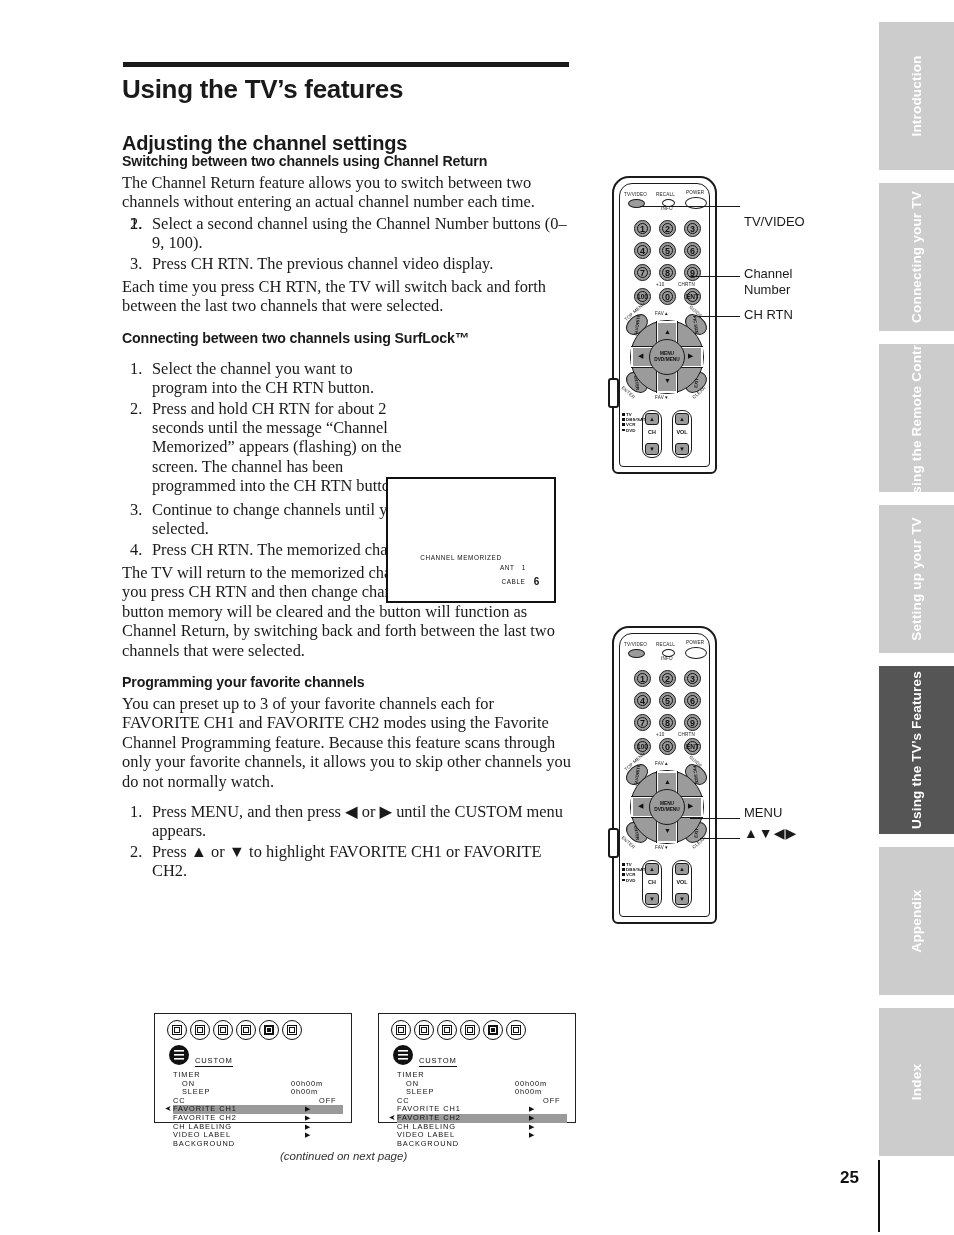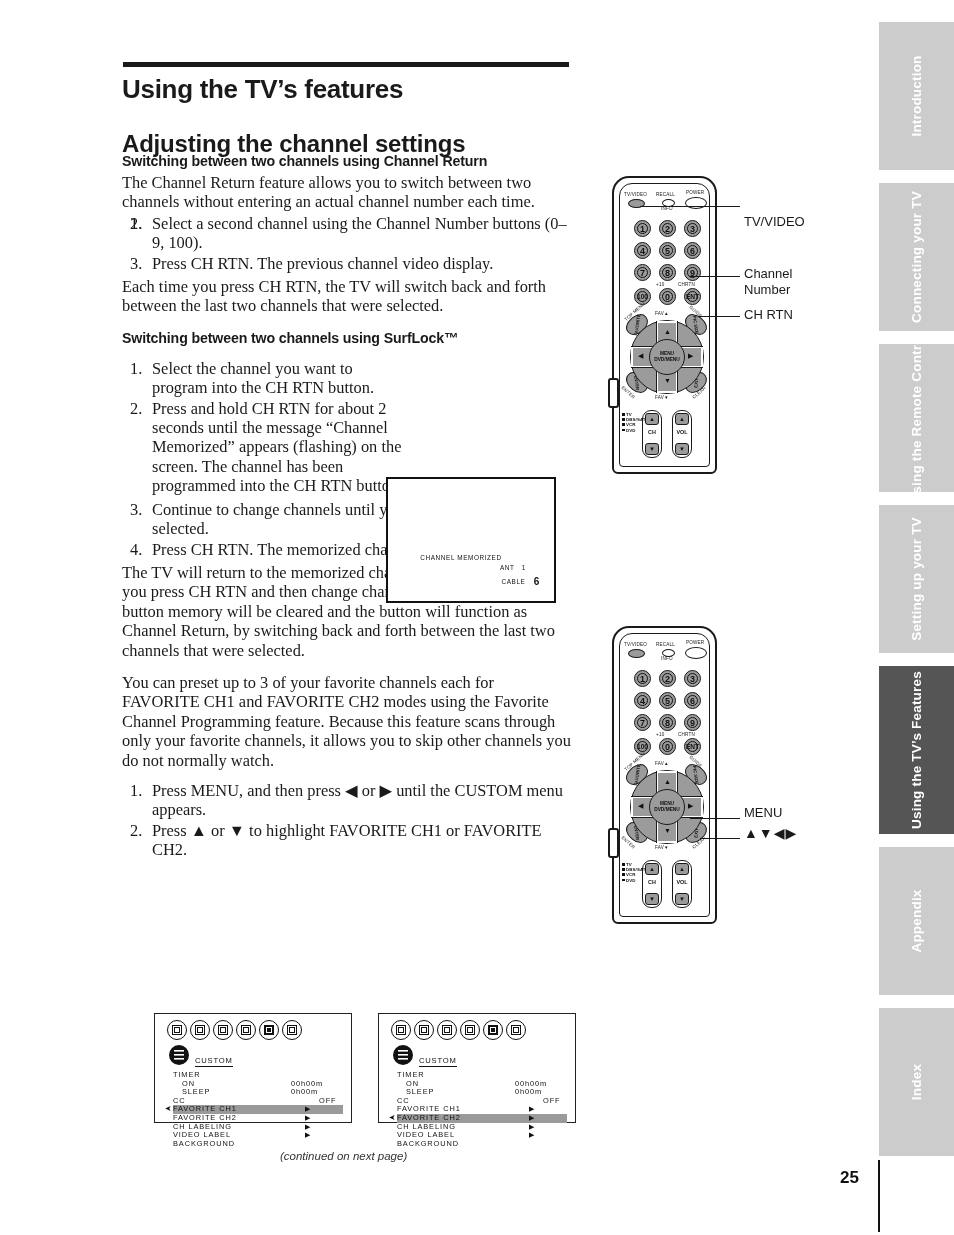--- a/index.html
+++ b/index.html
@@ -26,21 +26,21 @@
   
   .rule{position:absolute;left:123px;top:62px;width:446px;height:5px;background:#1a1a1a;}
   h1.title{
     position:absolute;left:122px;top:74px;margin:0;
     font-family:"Liberation Sans", sans-serif;font-weight:bold;
     font-size:26px;line-height:30px;color:#1a1a1a;letter-spacing:-.3px;
   }
   h2.sub{
     position:absolute;left:122px;top:132px;margin:0;
     font-family:"Liberation Sans", sans-serif;font-weight:bold;
-    font-size:24px;line-height:23px;color:#1a1a1a;letter-spacing:-.2px;
+    font-size:20px;line-height:23px;color:#1a1a1a;letter-spacing:-.2px;
   }
   h3{
     margin:0 0 3px 0;
     font-family:"Liberation Sans", sans-serif;font-weight:bold;
     font-size:14.2px;line-height:18px;color:#1a1a1a;letter-spacing:-.15px;
   }
 
   
   .col{position:absolute;left:122px;top:152px;width:452px;}
   p.body{margin:0 0 2px 0;font-size:16.4px;line-height:19.4px;color:#1a1a1a;}
@@ -269,34 +269,35 @@
     <p class="body">The Channel Return feature allows you to switch between two channels without entering an actual channel number each time.</p>
     <ol class="steps">
       <li><span class="num">1.</span></li>
       <li><span class="num">2.</span><span>Select a second channel using the Channel Number buttons (0–9, 100).</span></li>
       <li><span class="num">3.</span><span>Press CH RTN. The previous channel video display.</span></li>
     </ol>
     <p class="body">Each time you press CH RTN, the TV will switch back and forth between the last two channels that were selected.</p>
 
     <div class="gap"></div>
 
-    <h3>Switching between two channels using SurfLock™</h3>
+    <h3>Connecting between two channels using SurfLock™</h3>
     <div class="gap-s"></div>
     <ol class="steps narrow">
       <li><span class="num">1.</span><span>Select the channel you want to program into the CH RTN button.</span></li>
       <li><span class="num">2.</span><span>Press and hold CH RTN for about 2 seconds until the message “Channel Memorized” appears (flashing) on the screen. The channel has been programmed into the CH RTN button.</span></li>
     </ol>
     <ol class="steps">
       <li><span class="num">3.</span><span>Continue to change channels until your desired channel is selected.</span></li>
       <li><span class="num">4.</span><span>Press CH RTN. The memorized channel will be selected.</span></li>
     </ol>
     <p class="body">The TV will return to the memorized channel one time only. Once you press CH RTN and then change channels again, the CH RTN button memory will be cleared and the button will function as Channel Return, by switching back and forth between the last two channels that were selected.</p>
 
     <div class="gap"></div>
 
+    <h3>Programming your favorite channels</h3>
     <p class="body">You can preset up to 3 of your favorite channels each for FAVORITE CH1 and FAVORITE CH2 modes using the Favorite Channel Programming feature. Because this feature scans through only your favorite channels, it allows you to skip other channels you do not normally watch.</p>
     <div class="gap-s"></div>
     <ol class="steps">
       <li><span class="num">1.</span><span>Press MENU, and then press ◀ or ▶ until the CUSTOM menu appears.</span></li>
       <li><span class="num">2.</span><span>Press ▲ or ▼ to highlight FAVORITE CH1 or FAVORITE CH2.</span></li>
     </ol>
   </div>
 
   <div class="tvshot">
     <div class="osd">

